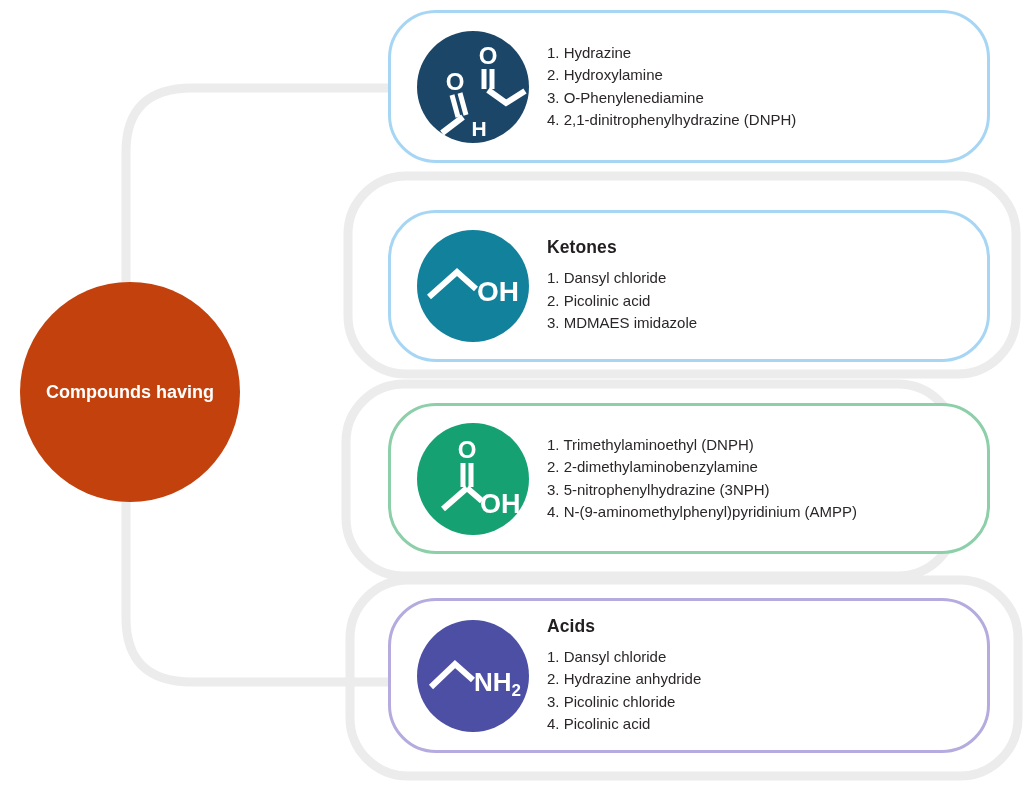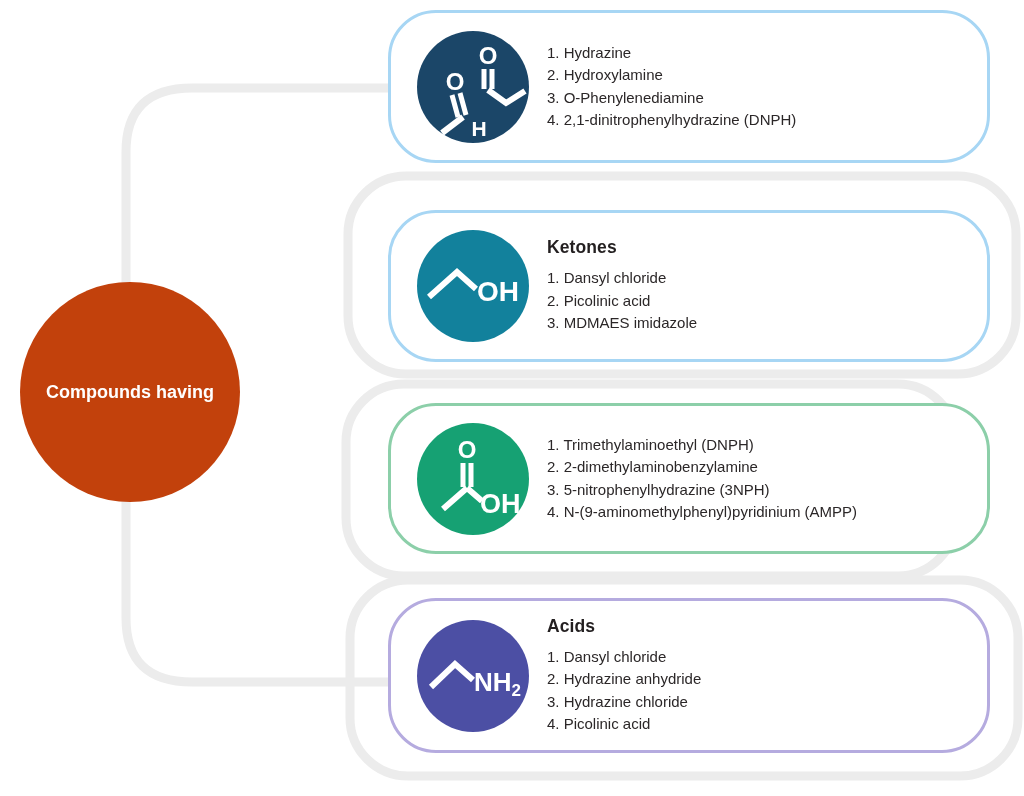--- a/index.html
+++ b/index.html
@@ -124,19 +124,19 @@
     <svg class="icon" viewBox="0 0 112 112">
       <circle cx="56" cy="56" r="56" fill="#4c4fa4"></circle>
       <path d="M14 67 L38 44 L56 60"></path>
       <text class="grp" x="57" y="71" style="font-size:26px"><tspan>NH</tspan><tspan class="sub" dy="5">2</tspan></text>
     </svg>
     <div class="content">
       <h2 class="title">Acids</h2>
       <ol class="items">
         <li>Dansyl chloride</li>
         <li>Hydrazine anhydride</li>
-        <li>Hydrazine chloride</li>
+        <li>Picolinic chloride</li>
         <li>Picolinic acid</li>
       </ol>
     </div>
   </section>
 
 </div>
 
 </body></html>

